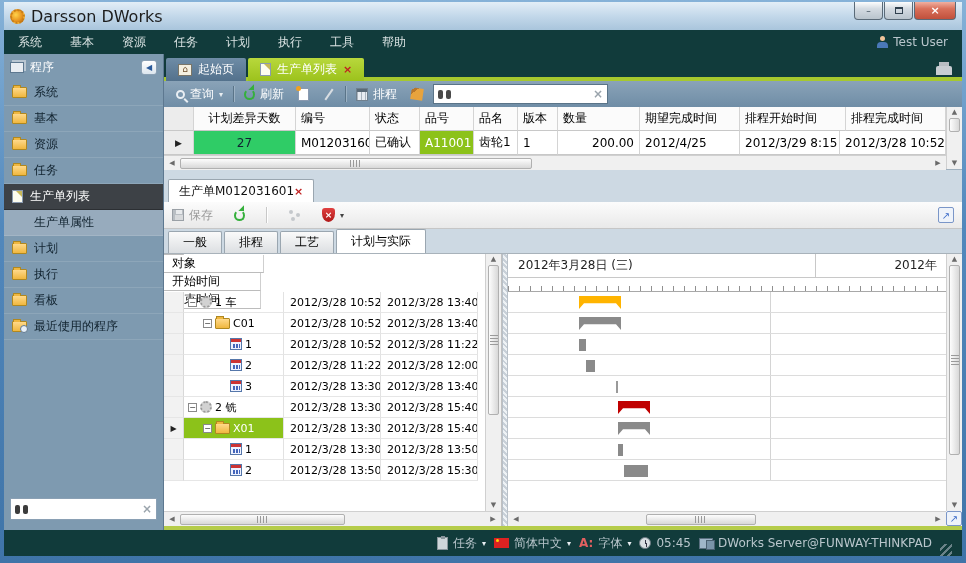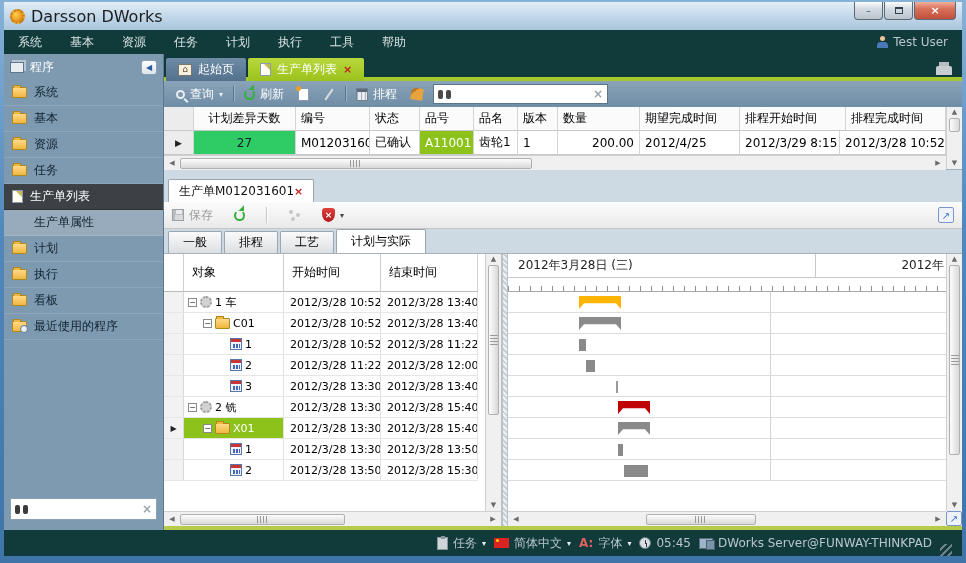--- a/index.html
+++ b/index.html
@@ -158,21 +158,21 @@
   .subtabs { height:24px; display:flex; align-items:flex-end; padding-left:4px; gap:2px; background:#cdd9e3; flex:0 0 auto; }
   .subtab { height:22px; padding:0 14px; display:flex; align-items:center; border:1px solid #9aa6b0; border-bottom:none;
             border-radius:2px 2px 0 0; background:linear-gradient(#fafafa,#dcdfe2); font-size:12px; cursor:pointer; }
   .subtab.active { background:#fff; height:24px; position:relative; z-index:2; }
 
   
   .panes { flex:1 1 auto; display:flex; min-height:0; background:#fff; border-top:1px solid #a8b2ba; }
   .left-pane { width:338px; flex:0 0 auto; display:flex; flex-direction:column; border-right:1px solid #c0c0c0; }
   .tree-wrap { flex:1 1 auto; display:flex; min-height:0; }
   .tree-view { flex:1 1 auto; min-width:0; overflow:hidden; }
-  .tree-header { display:flex; height:38px; }
+  .tree-header { display:flex; height:38px;flex-direction:column; }
   .th-cell { border-right:1px solid #cfcfcf; border-bottom:1px solid #bcbcbc; display:flex; align-items:center; padding:0 8px; font-size:12px; background:#fff; }
   .th-rowhead { width:20px; flex:0 0 auto; padding:0; }
   .th-tree { width:100px; flex:0 0 auto; }
   .th-time { width:97px; flex:0 0 auto; }
   .trow { display:flex; height:21px; }
   .tcell { border-right:1px solid #e2e2e2; border-bottom:1px solid #e6e6e6; display:flex; align-items:center; font-size:11px; white-space:nowrap; overflow:hidden; }
   .trowhead { width:20px; flex:0 0 auto; background:#f2f2f2; border-right:1px solid #d8d8d8; border-bottom:1px solid #e6e6e6;
               display:flex; align-items:center; justify-content:center; font-size:8px; color:#222; }
   .tc-tree { width:100px; flex:0 0 auto; gap:3px; }
   .tc-tree.sel { background:#8cc21a; color:#fff; }
@@ -186,21 +186,21 @@
                   background:repeating-linear-gradient(90deg,#4466bb 0 2px, transparent 2px 3px); }
 
   .splitter { width:6px; flex:0 0 auto; background:repeating-linear-gradient(45deg,#c8d0d8 0 2px, #eef2f5 2px 4px); border-left:1px solid #b8c0c8; border-right:1px solid #b8c0c8; cursor:col-resize; }
 
   .right-pane { flex:1 1 auto; display:flex; flex-direction:column; min-width:0; }
   .gantt-wrap { flex:1 1 auto; display:flex; min-height:0; }
   .gantt-view { flex:1 1 auto; min-width:0; position:relative; overflow:hidden; }
   .gantt-daterow { display:flex; height:24px; border-bottom:1px solid #c8c8c8; }
   .gday { display:flex; align-items:center; padding:0 10px; font-size:12px; color:#222; }
   .gday.d1 { width:308px; flex:0 0 auto; border-right:1px solid #c8c8c8; }
-  .gday.d2 { flex:1 1 auto; justify-content:flex-end; padding-right:2px; }
+  .gday.d2 { flex:1 1 auto; justify-content:flex-end; padding-right:9px; }
   .gticks { height:14px; border-bottom:1px solid #a8a8a8;
             background-image:repeating-linear-gradient(90deg,#909090 0 1px, transparent 1px 11px);
             background-size:100% 5px; background-position:0 100%; background-repeat:no-repeat; }
   .gantt-body { position:relative; }
   .gantt-divider { position:absolute; top:0; bottom:0; left:262px; width:1px; background:#d4d4d4; }
   .grow { height:21px; border-bottom:1px solid #dcdcdc; position:relative; }
   .gbar { position:absolute; top:4px; height:13px; }
   .gbar.summary { clip-path:polygon(0 0, 100% 0, 100% 100%, calc(100% - 5px) 55%, 5px 55%, 0 100%); }
   .gbar.task { top:5px; height:12px; }
 

